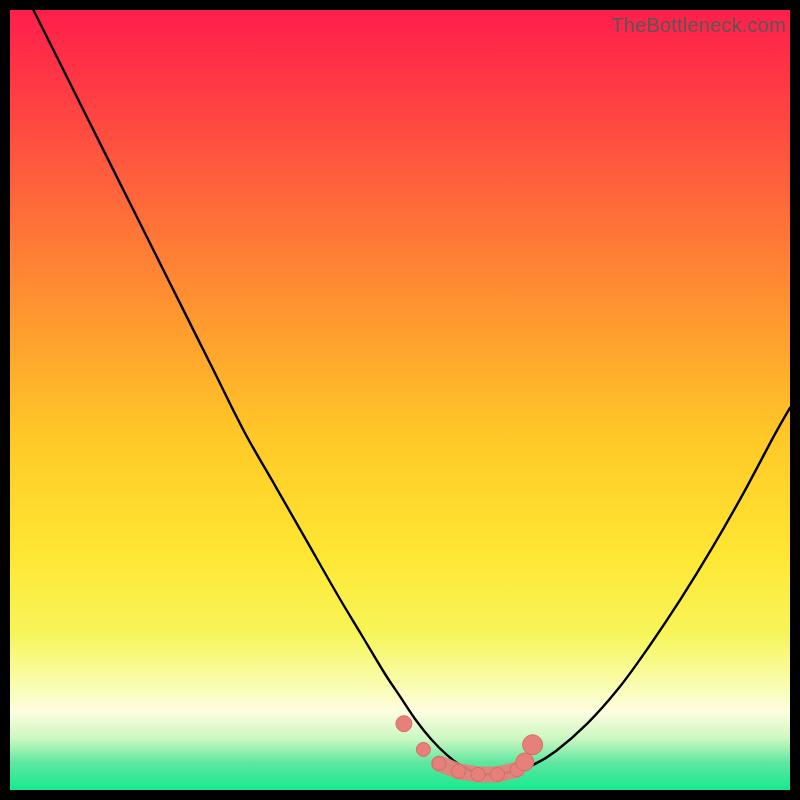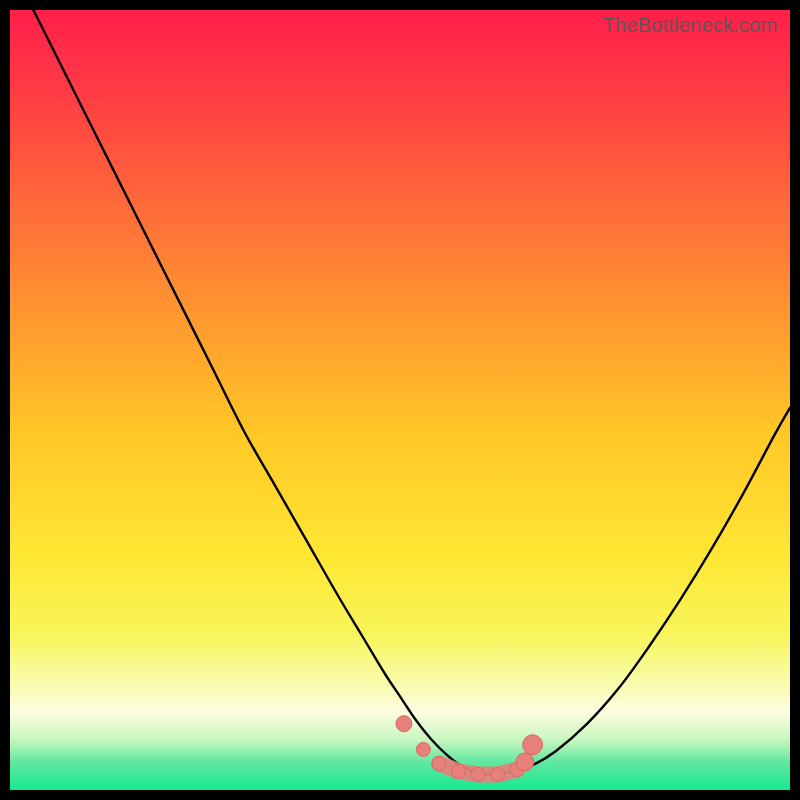--- a/index.html
+++ b/index.html
@@ -22,21 +22,21 @@
   .plot-area {
     position: absolute;
     left: 0;
     top: 0;
     width: 780px;
     height: 780px;
   }
   .watermark {
     position: absolute;
     top: 4px;
-    right: 12px;
+    right: 4px;
     color: #575757;
     font-size: 20px;
     font-weight: 500;
     letter-spacing: 0.2px;
     user-select: none;
   }
 </style>
 </head>
 <body>
 

